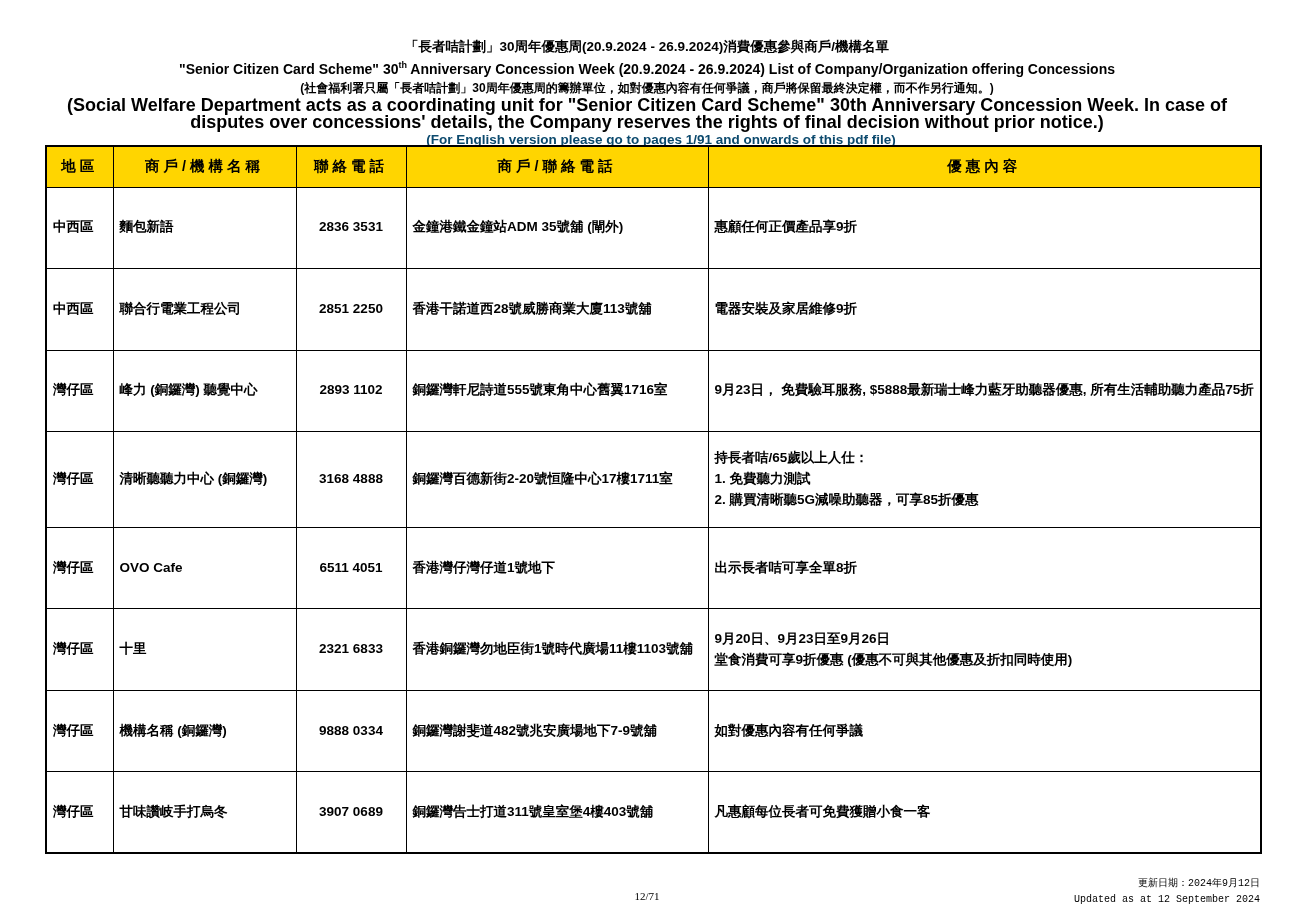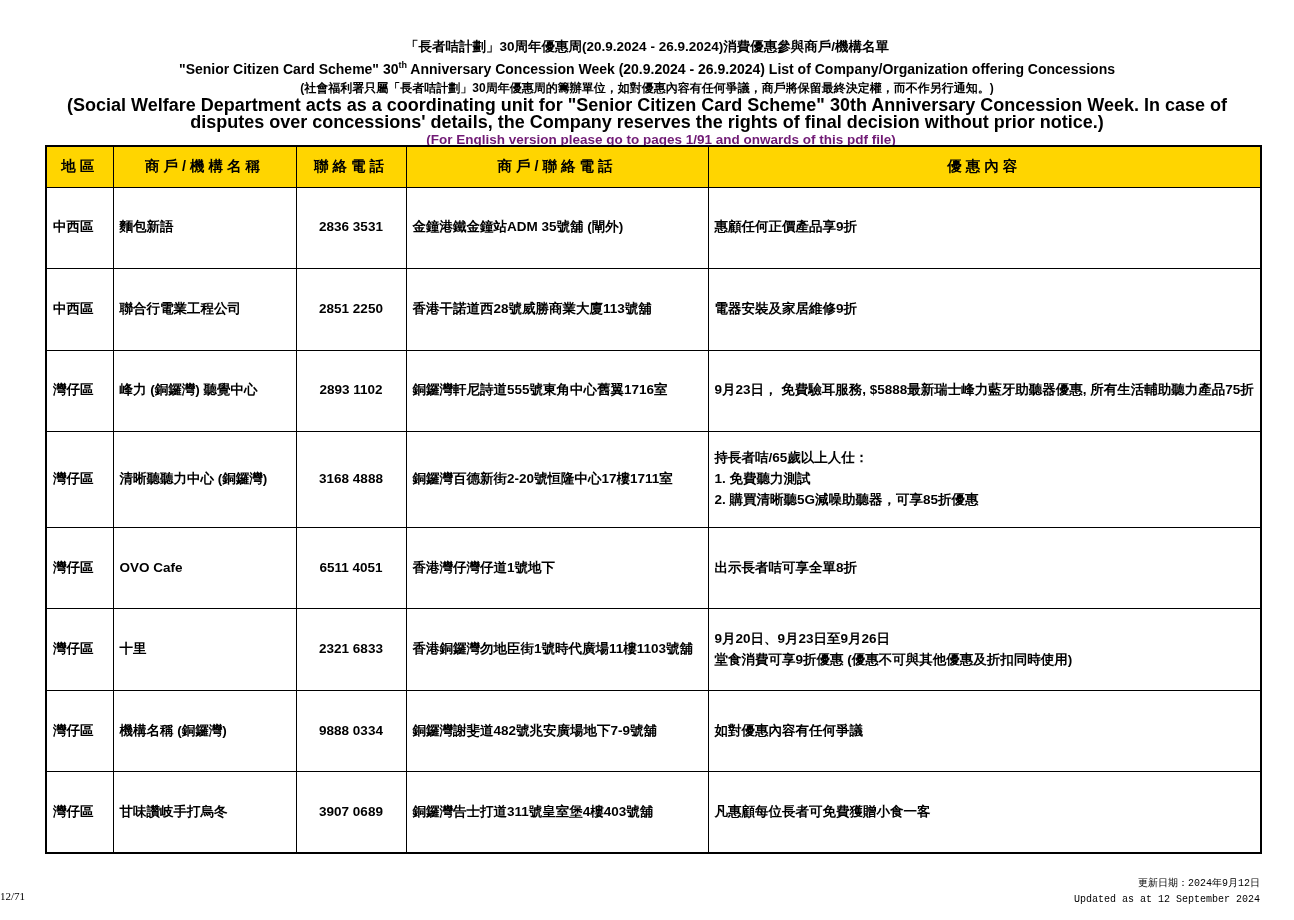--- a/index.html
+++ b/index.html
@@ -22,21 +22,21 @@
     left: 0;
     width: 100%;
     text-align: center;
     font-weight: bold;
   }
   .title-zh   { font-size: 13.5px; line-height: 18px; }
   .title-en   { font-size: 14px;   line-height: 19px; }
   .title-en sup { font-size: 9px; }
   .note-zh    { font-size: 12px;   line-height: 18px; }
   .note-en    { font-size: 18px; line-height: 17px; max-width: 1218px; margin: 0 auto; }
-  .note-red   { font-size: 13.5px; line-height: 18px; color: #701a75; padding-left: 28px; }
+  .note-red   { font-size: 13.5px; line-height: 18px; color: #0c4a6e; padding-left: 28px; }
 
   
   table.concessions {
     position: absolute;
     top: 145px;
     left: 45px;
     width: 1215px;
     border-collapse: collapse;
     table-layout: fixed;
     border: 2.5px solid #000;
@@ -69,20 +69,21 @@
   col.c-name     { width: 183px; }
   col.c-phone    { width: 110px; }
   col.c-address  { width: 302px; }
   col.c-offer    { width: 553px; }
 
   
   .page-number {
     position: absolute;
     left: 0; right: 0;
     bottom: 18px;
+    text-align: center;
     font-family: "Liberation Serif", serif;
     font-size: 11px;
   }
   .updated {
     position: absolute;
     right: 34px;
     bottom: 12px;
     text-align: right;
     font-family: Liberation Mono, monospace;
     font-size: 10px;

